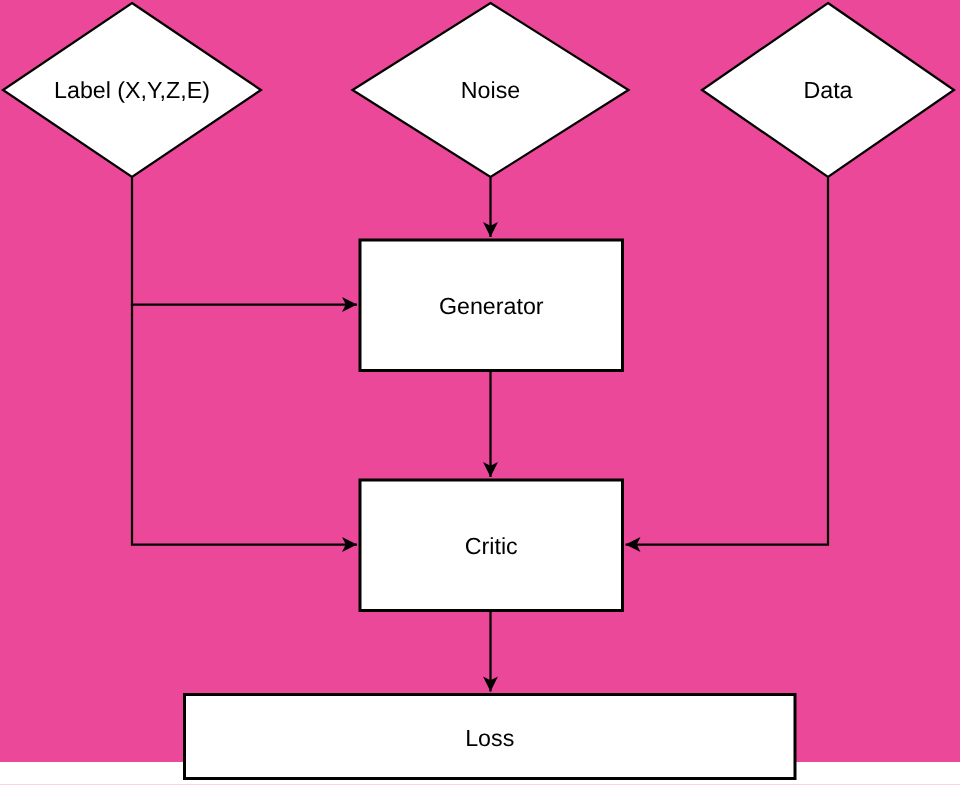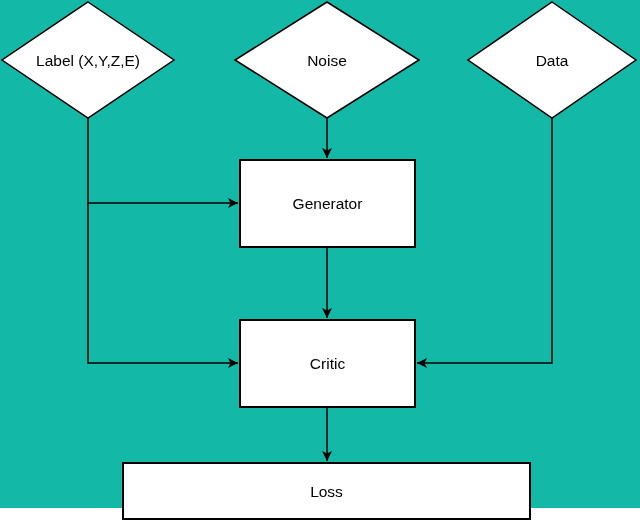--- a/index.html
+++ b/index.html
@@ -8,21 +8,21 @@
     width: 640px;
     height: 523px;
     background: #ffffff;
     overflow: hidden;
     font-family: "Liberation Sans", sans-serif;
   }
   .canvas {
     position: relative;
     width: 640px;
     height: 508px;
-    background: #14b8a6;
+    background: #ec4899;
   }
   svg { display: block; }
   .node-shape {
     fill: #ffffff;
     stroke: #000000;
   }
   .diamond { stroke-width: 1.5; }
   .box { stroke-width: 2; }
   .edge {
     fill: none;

